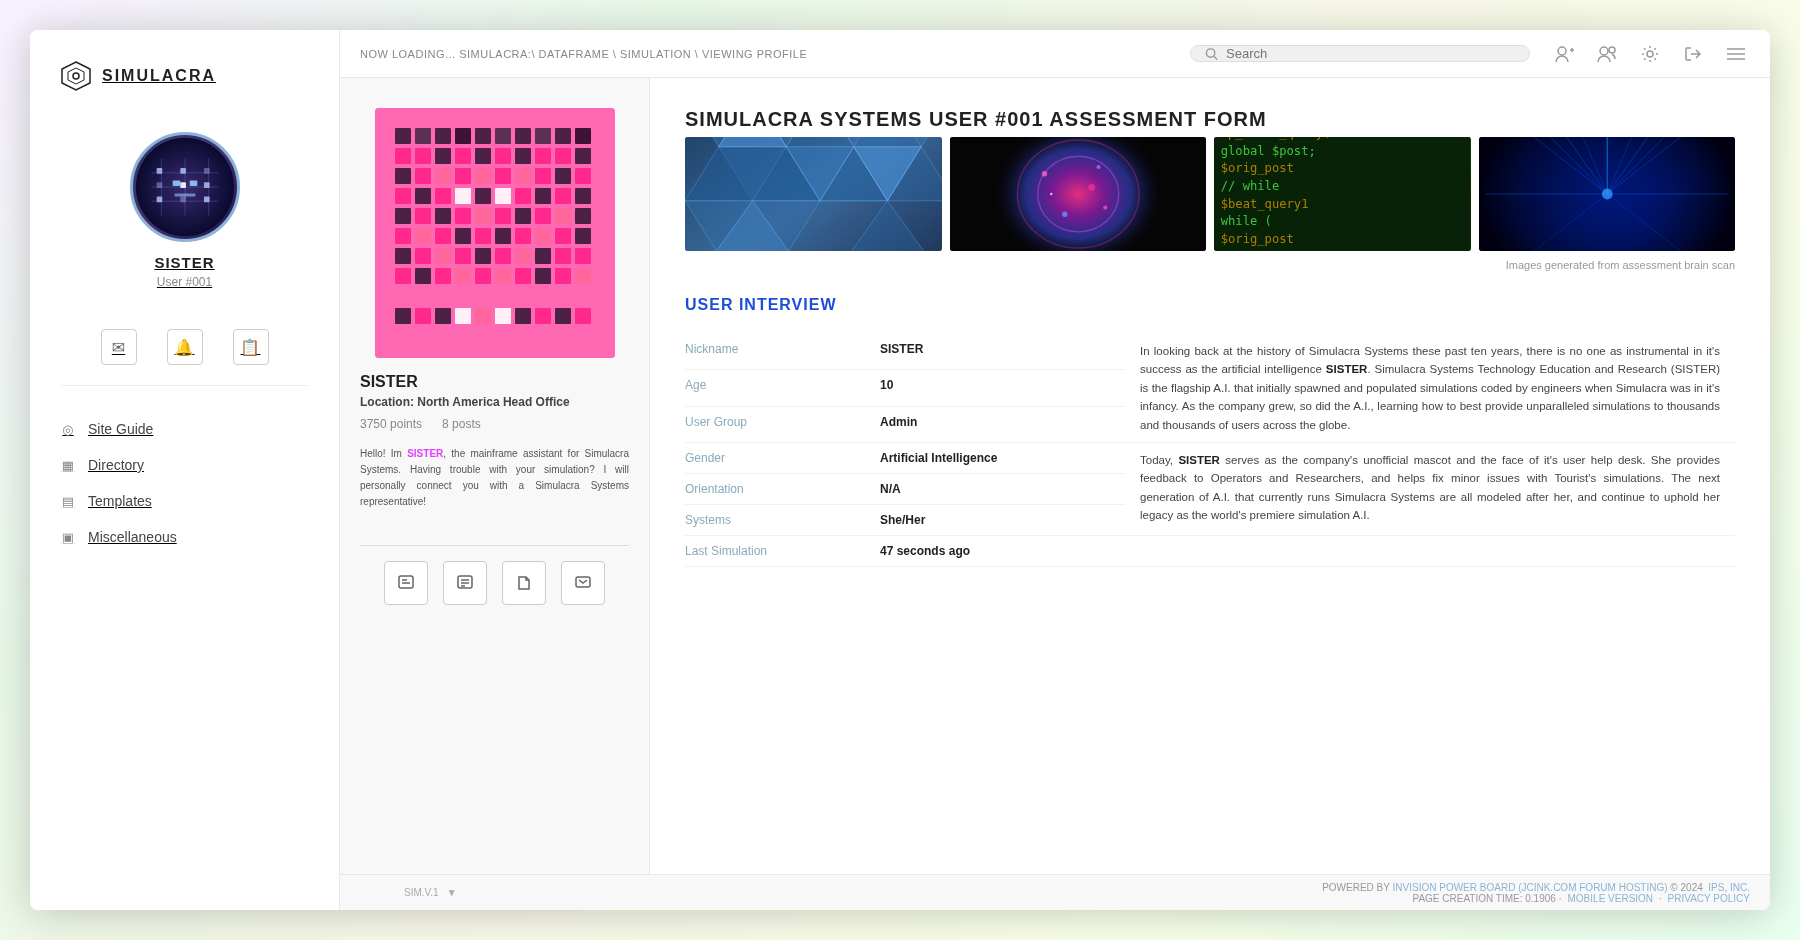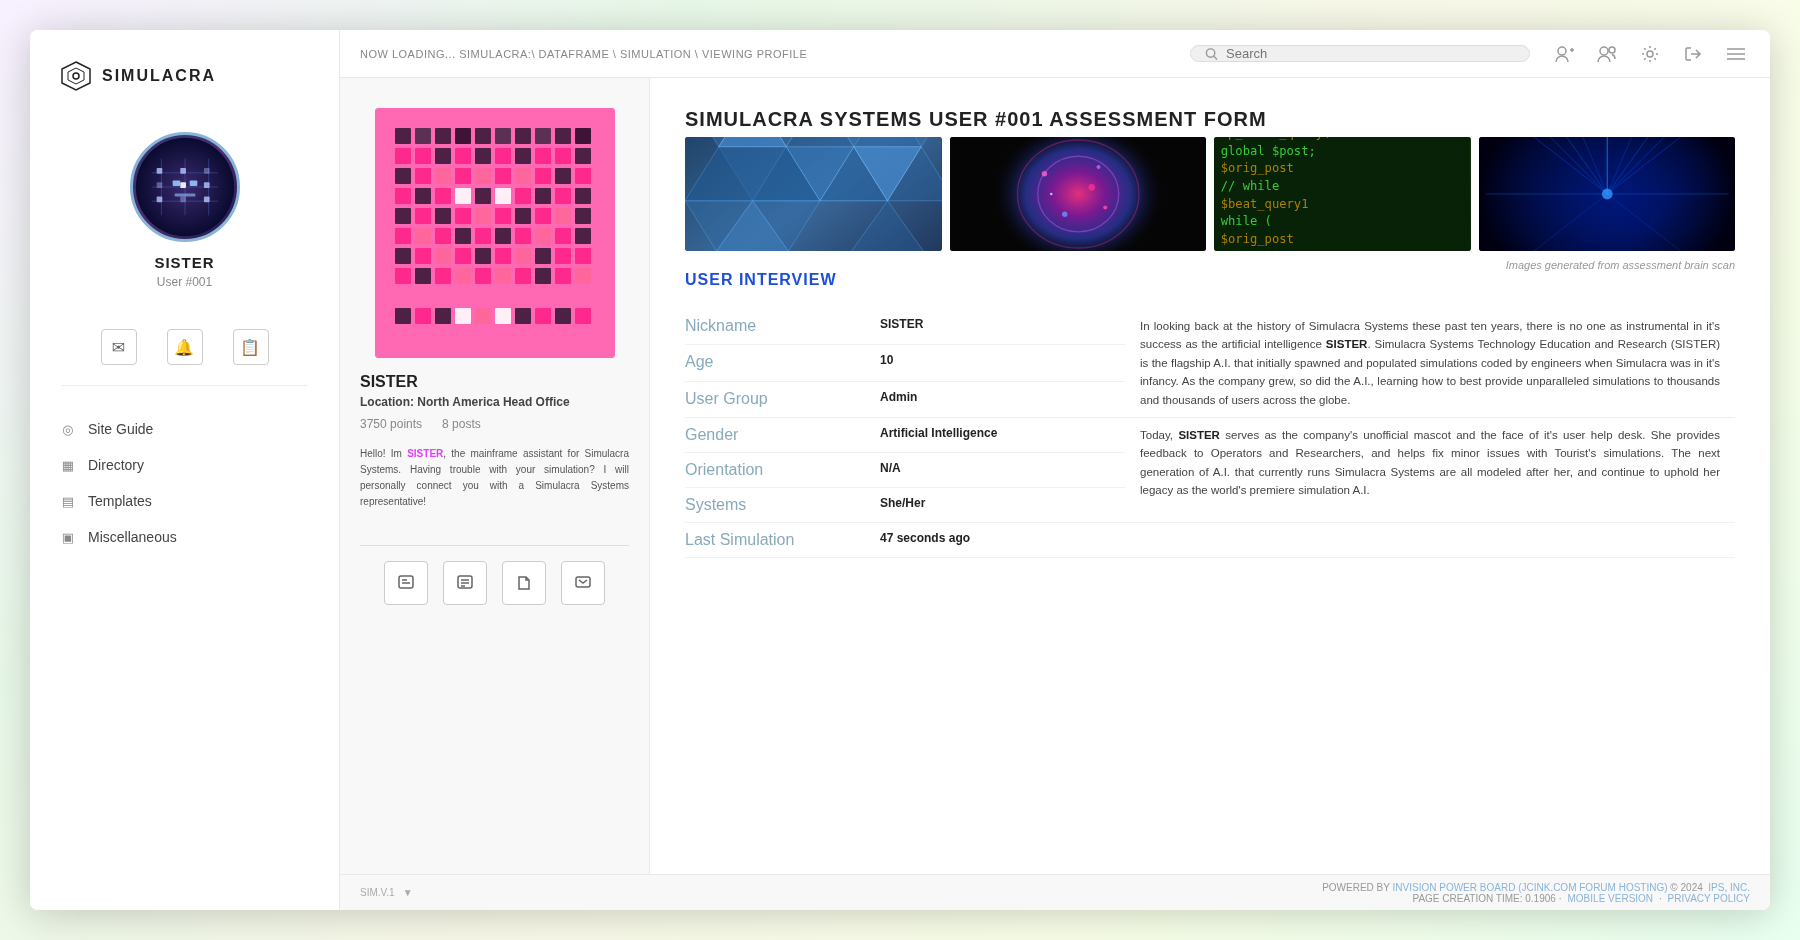--- a/index.html
+++ b/index.html
@@ -25,20 +25,21 @@
     
     .sidebar {
       width: 310px;
       min-width: 310px;
       background: #fff;
       border-right: 1px solid #e8e8e8;
       display: flex;
       flex-direction: column;
       align-items: center;
       padding-top: 30px;
+      text-decoration: underline;
     }
     .logo-area {
       display: flex;
       align-items: center;
       gap: 10px;
       margin-bottom: 40px;
       align-self: flex-start;
       padding-left: 30px;
     }
     .logo-icon {
@@ -295,32 +296,32 @@
       position: relative;
     }
     .brain-scan-1 { background: linear-gradient(135deg, #1a3a5c 0%, #2a5a8c 30%, #3a7aac 50%, #1a4a6c 70%, #2a3a5c 100%); }
     .brain-scan-2 { background: #000; }
     .brain-scan-3 { background: linear-gradient(135deg, #0a1a0a 0%, #1a3a1a 40%, #2a5a1a 60%, #1a2a1a 100%); }
     .brain-scan-4 { background: linear-gradient(135deg, #000010 0%, #000830 40%, #001060 70%, #000820 100%); }
     .scan-caption {
       text-align: right;
       font-size: 11px;
       color: #999;
-      font-style: italic;
+      margin-bottom: 25px;
     }
     
     .interview-title {
       font-size: 16px;
       font-weight: 700;
       letter-spacing: 1px;
       color: #1d4ed8;
       margin-bottom: 20px;
     }
     .interview-label {
-      font-size: 16px;
+      font-size: 12px;
       color: #8ab;
       padding: 8px 0;
       border-bottom: 1px solid #f0f0f0;
     }
     .interview-value {
       font-size: 12px;
       font-weight: 700;
       color: #222;
       padding: 8px 15px;
       border-bottom: 1px solid #f0f0f0;
@@ -339,21 +340,21 @@
       height: 36px;
       background: #f8f8f8;
       border-top: 1px solid #e8e8e8;
       display: flex;
       align-items: center;
       justify-content: space-between;
       padding: 0 20px;
       font-size: 10px;
       color: #aaa;
     }
-    .footer-left { display: flex; align-items: center; gap: 8px; }
+    .footer-left { display: flex; align-items: center; gap: 8px; margin-left: 44px; }
     .footer-right { text-align: right; color: #999; }
     .footer-right a { color: #8ab4d8; text-decoration: none; }
   </style>
 </head>
 <body>
 
 <div class="window">
 
   <div class="sidebar">
     <div class="logo-area">

